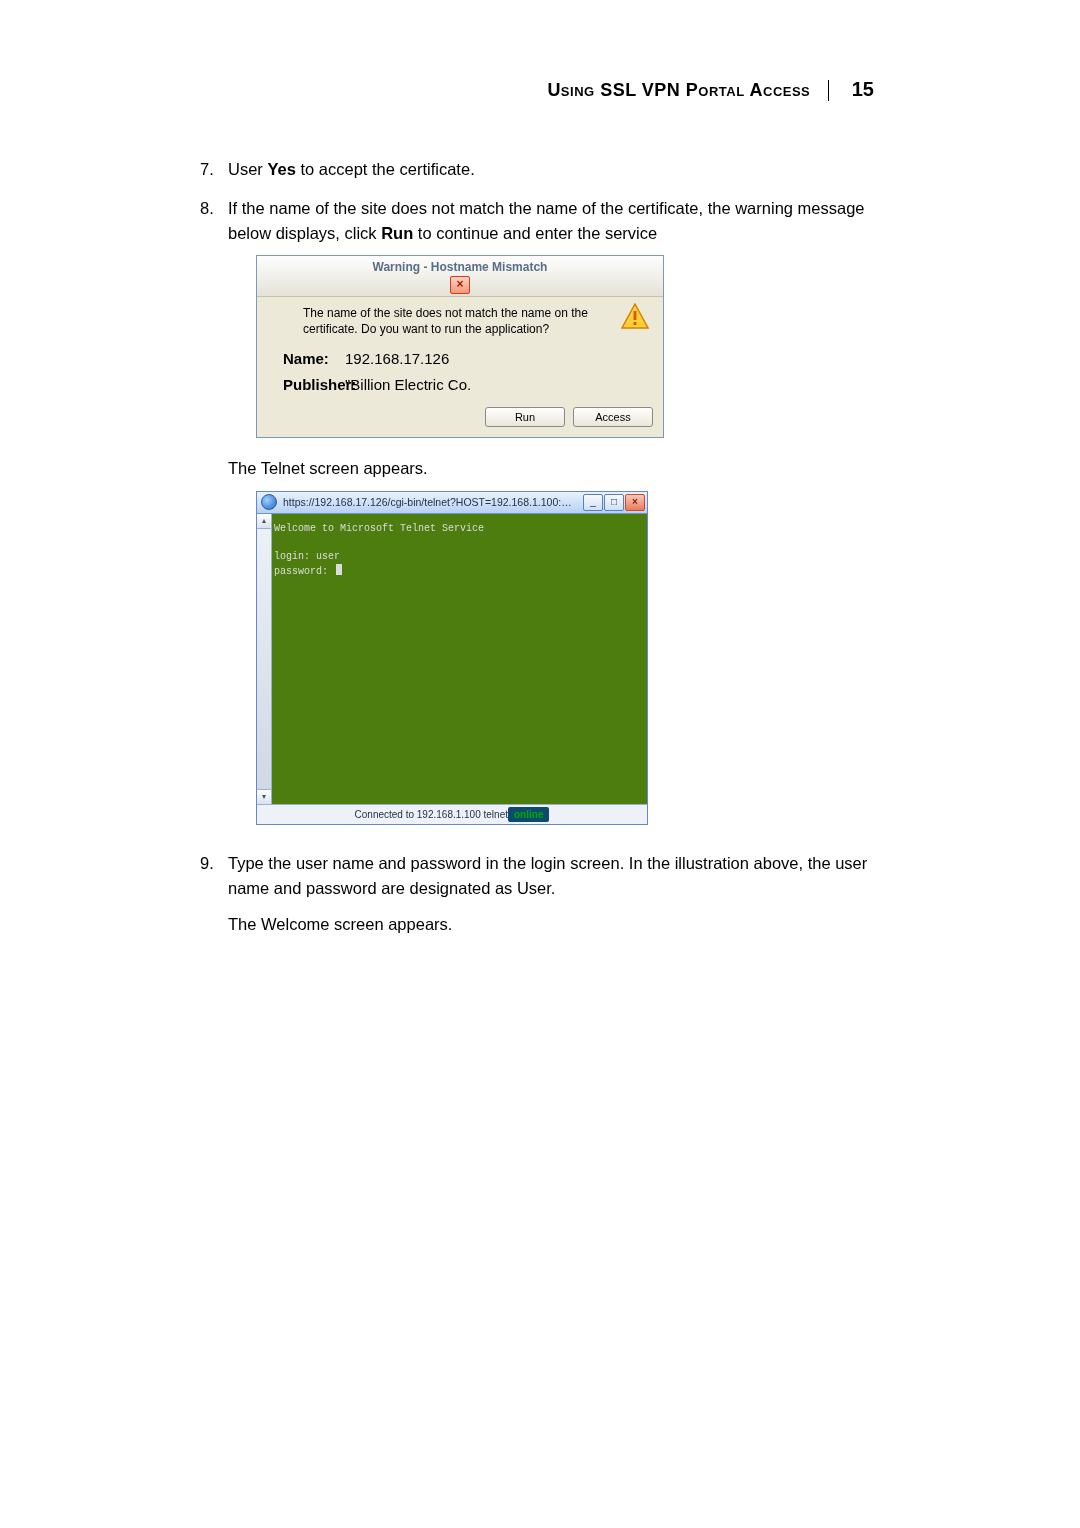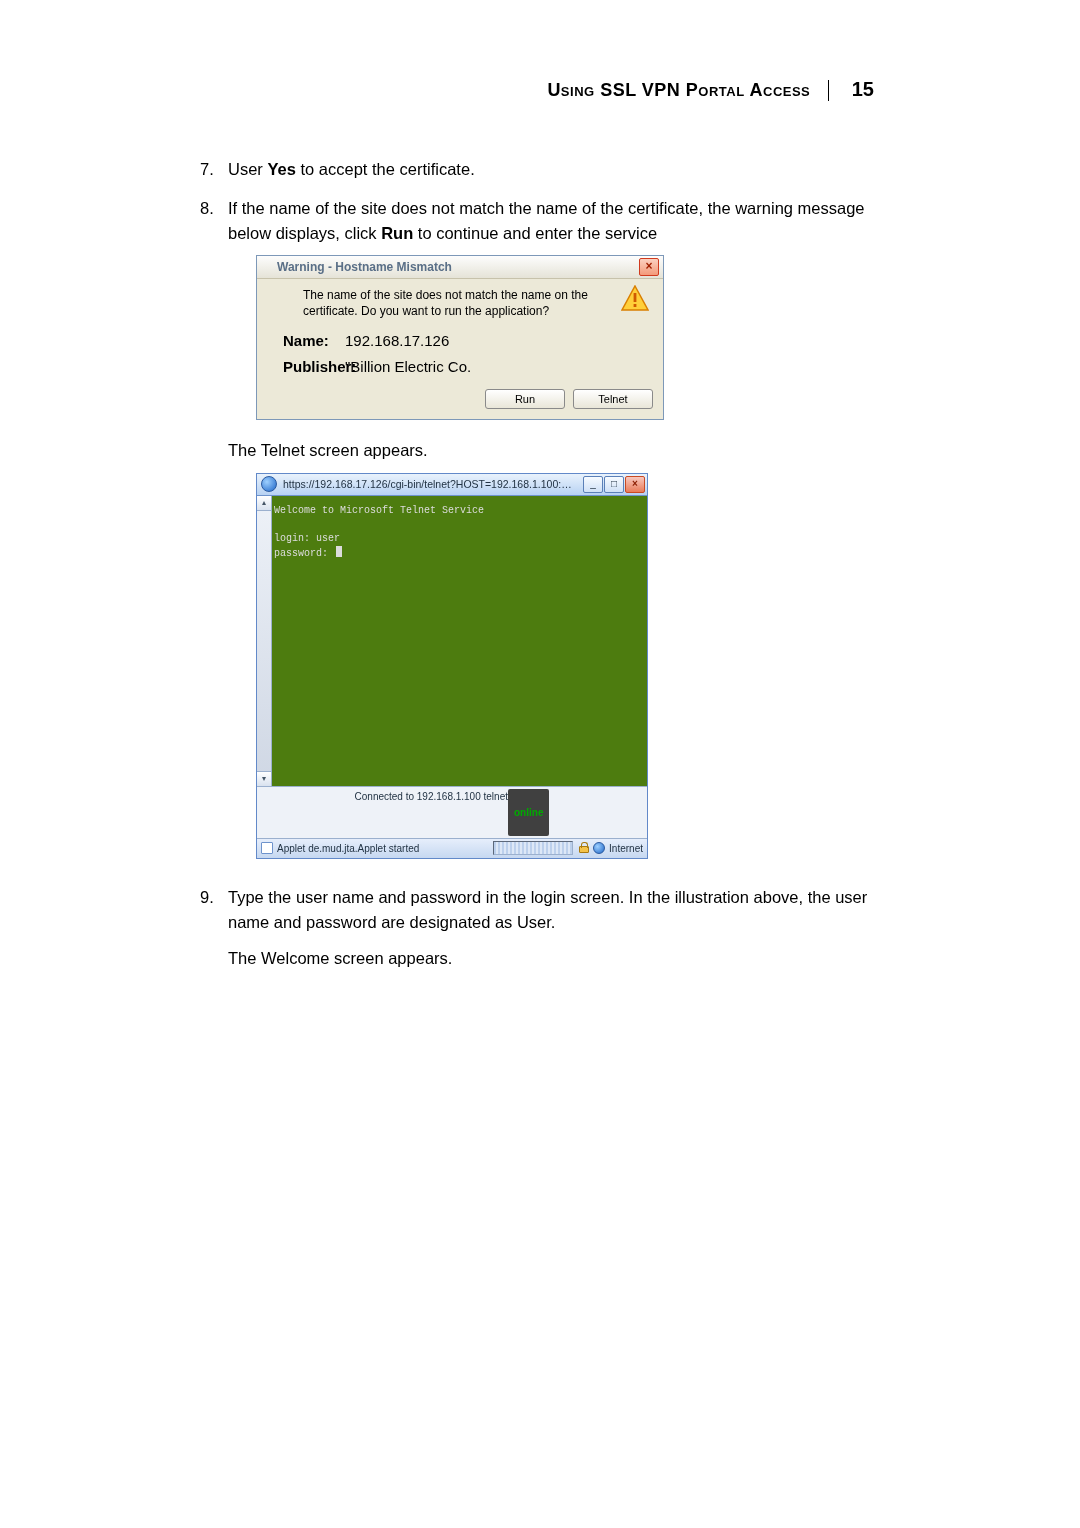--- a/index.html
+++ b/index.html
@@ -65,27 +65,27 @@
   
   .dlg {
     width: 406px;
     border: 1px solid #7d98b8;
     background: #ece9d8;
     font-family: "Segoe UI", Tahoma, sans-serif;
   }
   .dlg-titlebar {
     display: flex;
     align-items: center;
-    justify-content: space-between;
-    padding: 2px 4px 2px 20px;
+    padding: 2px 4px 2px 4px;
     font-size: 12px;
     font-weight: 700;
     color: #5a6f87;
     background: linear-gradient(#fdfdfd,#e5e3d7);
     border-bottom: 1px solid #c7c2ab;
+    flex-direction: column;
   }
   .dlg-x {
     width: 18px; height: 16px;
     border: 1px solid #d03a1e;
     background: linear-gradient(#fbd0c0,#f39a7a);
     color: #a11f00;
     font-size: 12px; line-height: 14px; text-align: center;
     border-radius: 2px;
     font-weight: 700;
   }
@@ -194,21 +194,21 @@
   .cursor {
     display: inline-block; width: 6px; height: 11px;
     background: #dcdcdc; vertical-align: -1px; margin-left: 2px;
   }
   .tel-status1 {
     display: flex; justify-content: center;
     font-size: 10px; padding: 2px 6px;
     background: #eef2f8; border-top: 1px solid #9bb0ce;
     color: #234;
   }
-  .tel-status1 .online { color: #0a0; font-weight: 700; background: #404040; padding: 16px 6px; border-radius: 2px; }
+  .tel-status1 .online { color: #0a0; font-weight: 700; background: #0c4a6e; padding: 0 6px; border-radius: 2px; }
   .tel-status2 {
     display: flex; align-items: center;
     font-size: 10px; padding: 2px 4px;
     background: linear-gradient(#e6eefb,#c6d8f1);
     border-top: 1px solid #9bb0ce;
     color: #234;
   }
   .tel-status2 .left { flex: 1; display: flex; align-items: center; gap: 4px; }
   .tel-status2 .mini-icon {
     width: 10px; height: 10px; border: 1px solid #6e93cc; background: #fff; border-radius: 1px;
@@ -282,21 +282,21 @@
                 <span class="lab">Name:</span>
                 <span class="val">192.168.17.126</span>
               </div>
               <div class="row">
                 <span class="lab">Publisher:</span>
                 <span class="val">"Billion Electric Co.</span>
               </div>
             </div>
             <div class="dlg-btns">
               <div class="dlg-btn">Run</div>
-              <div class="dlg-btn">Telnet</div>
+              <div class="dlg-btn">Access</div>
             </div>
           </div>
         </div>
 
         <p class="after">The Telnet screen appears.</p>
 
         <div class="figure-wrap">
           <div class="telwin">
             <div class="tel-titlebar">
               <span class="ie-icon"></span>
@@ -314,30 +314,20 @@
               </div>
               <div class="tel-term"><span>Welcome to Microsoft Telnet Service</span>
 
 <span>login: </span><span>user</span>
 <span>password: </span><span class="cursor"></span></div>
             </div>
             <div class="tel-status1">
               <span>Connected to 192.168.1.100 telnet</span>
               <span class="online">online</span>
             </div>
-            <div class="tel-status2">
-              <span class="left">
-                <span class="mini-icon"></span>
-                <span>Applet de.mud.jta.Applet started</span>
-              </span>
-              <span class="hatch"></span>
-              <span class="lock"></span>
-              <span class="globe"></span>
-              <span>Internet</span>
-            </div>
           </div>
         </div>
 
       </div>
     </li>
 
     <li>
       <div class="num">9.</div>
       <div class="body">
         <p>Type the user name and password in the login screen. In the illustration above, the user name and password are designated as User.</p>

